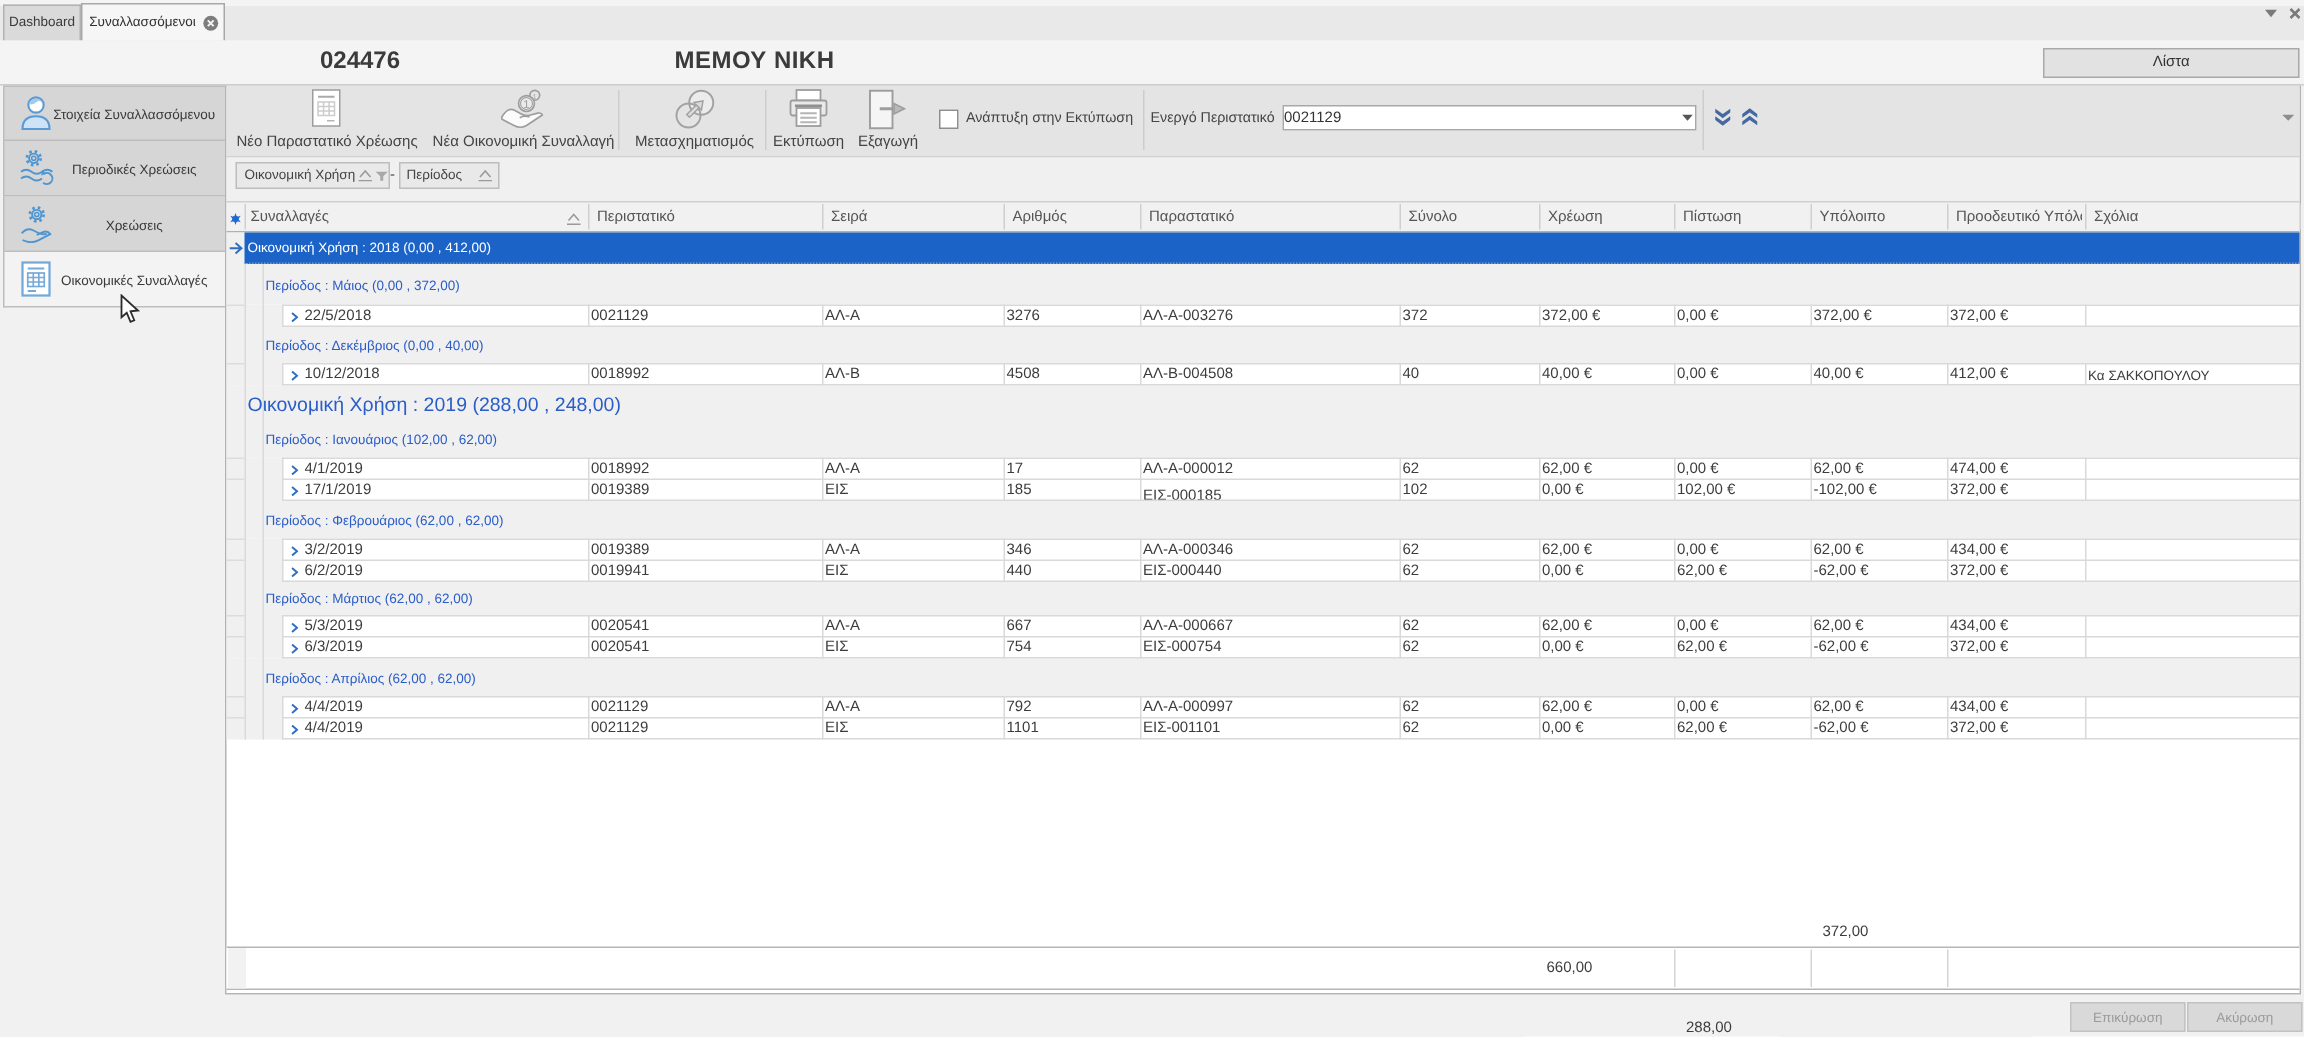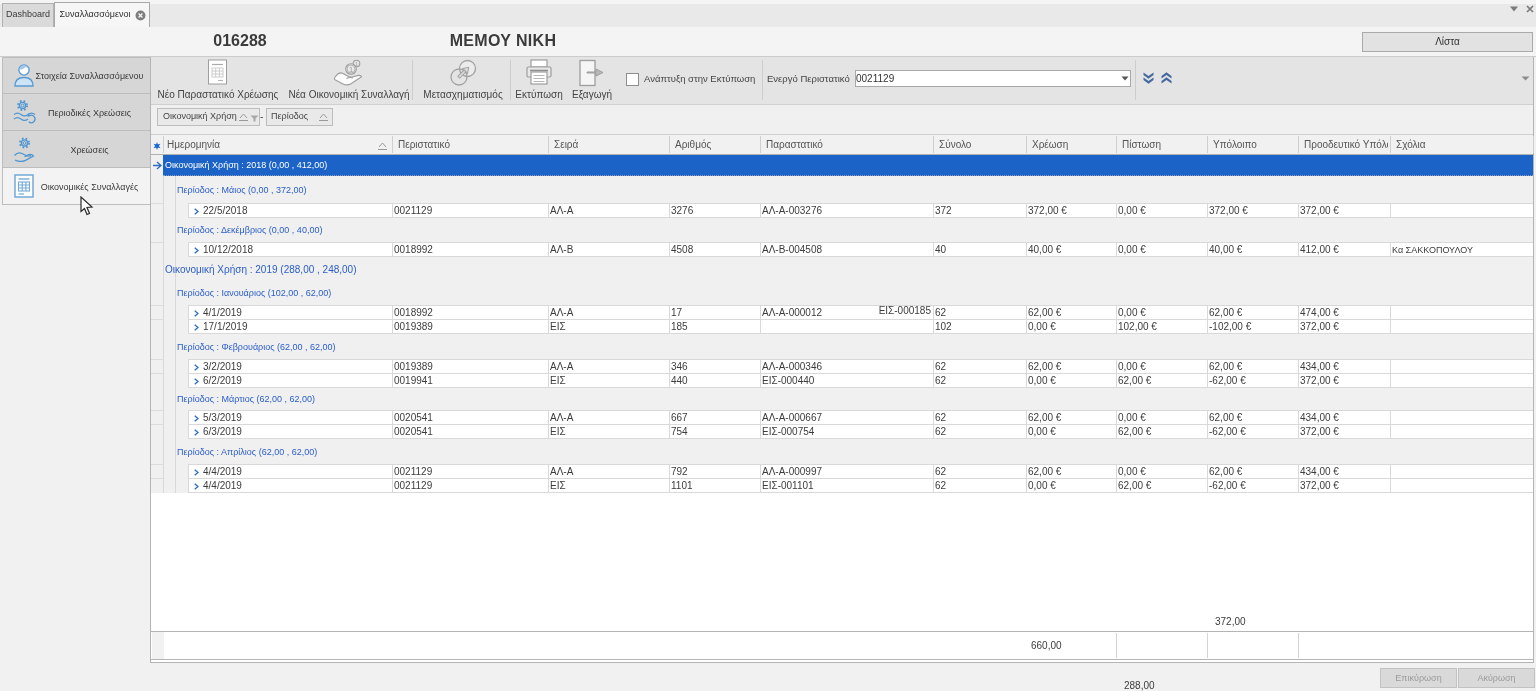--- a/index.html
+++ b/index.html
@@ -19,21 +19,21 @@
 <circle cx="6" cy="6" r="5.4" fill="#7d7d7d"></circle>
 <path d="M3.9 3.9 L8.1 8.1 M8.1 3.9 L3.9 8.1" stroke="#f3f3f3" stroke-width="1.5"></path>
   </svg>
 <svg class="abs" style="left:1510px;top:6px;" width="8" height="6" viewBox="0 0 8 6">
     <path d="M0 0.5 L8 0.5 L4 5.5 Z" fill="#7a7a7a"></path>
   </svg>
 <svg class="abs" style="left:1526px;top:5px;" width="8" height="8" viewBox="0 0 8 8">
     <path d="M1 1 L7 7 M7 1 L1 7" stroke="#7a7a7a" stroke-width="1.7"></path>
   </svg>
 <div class="abs" style="left:0;top:27px;width:1536px;height:30px;background:#f4f4f4;border-bottom:1px solid #cccccc;box-sizing:border-box;"></div>
-<div class="abs nw" style="left:110px;top:27px;width:260px;height:29px;font-size:16px;font-weight:bold;color:#3b3b3b;text-align:center;line-height:28px;">016288</div>
+<div class="abs nw" style="left:110px;top:27px;width:260px;height:29px;font-size:16px;font-weight:bold;color:#3b3b3b;text-align:center;line-height:28px;">024476</div>
 <div class="abs nw" style="left:378px;top:27px;width:250px;height:29px;font-size:16px;font-weight:bold;color:#3b3b3b;text-align:center;line-height:28px;letter-spacing:0.3px;">ΜΕΜΟΥ ΝΙΚΗ</div>
 <div class="abs" style="left:1362px;top:32px;width:171px;height:20px;background:#e2e2e2;border:1px solid #a9a9a9;box-sizing:border-box;text-align:center;line-height:18px;color:#333;font-size:10px;">Λίστα</div>
 <div class="abs" style="left:2px;top:57px;width:149px;height:37px;background:#d6d6d6;border:1px solid #bdbdbd;border-top:1px solid #bdbdbd;box-sizing:border-box;"></div>
 <div class="abs" style="left:12px;top:62px;width:26px;height:26px;"><svg width="24" height="26" viewBox="0 0 24 26">
 <path d="M3 24 q0 -8.5 9 -8.5 q9 0 9 8.5 z" fill="#cfe3f7" stroke="#5b9bd5" stroke-width="1.4"></path>
 <circle cx="12" cy="8" r="5.1" fill="#ffffff" stroke="#5b9bd5" stroke-width="1.4"></circle>
 <path d="M7.2 7.2 A5.1 5.1 0 0 1 16.9 7.5 Q14.5 3.8 12.2 6.2 Q10 8.4 7.2 7.2 Z" fill="#a5c9eb" stroke="none"></path>
 </svg></div>
 <div class="abs nw" style="left:33px;top:57px;width:113px;height:37px;display:flex;align-items:center;justify-content:center;color:#3a3a3a;font-size:9px;">Στοιχεία Συναλλασσόμενου</div>
 <div class="abs" style="left:2px;top:94px;width:149px;height:37px;background:#d6d6d6;border:1px solid #bdbdbd;border-top:0;box-sizing:border-box;"></div>
@@ -162,21 +162,21 @@
       <g stroke="#9a9a9a" stroke-width="1">
         <path d="M1 8.5 H10"></path>
         <path d="M2 6 L5.5 2 L9 6" fill="none"></path>
       </g>
     </svg></div>
 <div class="abs" style="left:151px;top:134px;width:1382px;height:21px;background:#f1f1f1;border-top:1px solid #cfcfcf;border-bottom:1px solid #b0b0b0;box-sizing:border-box;"></div>
 <svg class="abs" style="left:153px;top:141.5px;" width="8" height="8" viewBox="0 0 8 8">
     <path d="M4 0 L4.9 2.6 L7.5 1.8 L5.9 4 L7.5 6.2 L4.9 5.4 L4 8 L3.1 5.4 L0.5 6.2 L2.1 4 L0.5 1.8 L3.1 2.6 Z" fill="#1f6ad1"></path>
     <circle cx="4" cy="4" r="2.1" fill="#1f6ad1"></circle>
   </svg>
-<div class="abs nw" style="left:167px;top:134px;width:223px;height:21px;line-height:21px;color:#555;font-size:10px;overflow:hidden;">Ημερομηνία</div>
+<div class="abs nw" style="left:167px;top:134px;width:223px;height:21px;line-height:21px;color:#555;font-size:10px;overflow:hidden;">Συναλλαγές</div>
 <div class="abs nw" style="left:398px;top:134px;width:148px;height:21px;line-height:21px;color:#555;font-size:10px;overflow:hidden;">Περιστατικό</div>
 <div class="abs nw" style="left:554px;top:134px;width:113px;height:21px;line-height:21px;color:#555;font-size:10px;overflow:hidden;">Σειρά</div>
 <div class="abs nw" style="left:675px;top:134px;width:83px;height:21px;line-height:21px;color:#555;font-size:10px;overflow:hidden;">Αριθμός</div>
 <div class="abs nw" style="left:766px;top:134px;width:165px;height:21px;line-height:21px;color:#555;font-size:10px;overflow:hidden;">Παραστατικό</div>
 <div class="abs nw" style="left:939px;top:134px;width:85px;height:21px;line-height:21px;color:#555;font-size:10px;overflow:hidden;">Σύνολο</div>
 <div class="abs nw" style="left:1032px;top:134px;width:82px;height:21px;line-height:21px;color:#555;font-size:10px;overflow:hidden;">Χρέωση</div>
 <div class="abs nw" style="left:1122px;top:134px;width:83px;height:21px;line-height:21px;color:#555;font-size:10px;overflow:hidden;">Πίστωση</div>
 <div class="abs nw" style="left:1213px;top:134px;width:83px;height:21px;line-height:21px;color:#555;font-size:10px;overflow:hidden;">Υπόλοιπο</div>
 <div class="abs nw" style="left:1304px;top:134px;width:84px;height:21px;line-height:21px;color:#555;font-size:10px;overflow:hidden;">Προοδευτικό Υπόλοιπ</div>
 <div class="abs nw" style="left:1396px;top:134px;width:135px;height:21px;line-height:21px;color:#555;font-size:10px;overflow:hidden;">Σχόλια</div>
@@ -213,21 +213,21 @@
 <div class="abs" style="left:151px;top:155px;width:12px;height:21px;background:#f0f0f0;"></div>
 <div class="abs" style="left:163px;top:155px;width:1370px;height:21px;background:#1c63c7;border-bottom:1px dotted #8899bb;box-sizing:border-box;"></div>
 <div class="abs nw" style="left:165px;top:155px;height:21px;line-height:20px;color:#ffffff;font-size:9px;">Οικονομική Χρήση : 2018 (0,00 , 412,00)</div>
 <svg class="abs" style="left:153px;top:161px;" width="10" height="9" viewBox="0 0 10 9">
     <path d="M0 4.5 H7 M4 1 L8 4.5 L4 8" stroke="#2e6ec0" stroke-width="1.3" fill="none"></path>
   </svg>
 <div class="vline" style="left:163px;top:176px;width:1px;height:317px;background:#d9d9d9;"></div>
 <div class="vline" style="left:175px;top:176px;width:1px;height:317px;background:#d9d9d9;"></div>
 <div class="abs nw" style="left:177px;top:176px;height:27px;display:flex;align-items:center;color:#2a5dc8;font-size:9px;">Περίοδος : Μάιος (0,00 , 372,00)</div>
 <div class="abs nw" style="left:177px;top:218px;height:24px;display:flex;align-items:center;color:#2a5dc8;font-size:9px;">Περίοδος : Δεκέμβριος (0,00 , 40,00)</div>
-<div class="abs nw" style="left:165px;top:257px;height:24px;display:flex;align-items:center;color:#2a5dc8;font-size:10px;">Οικονομική Χρήση : 2019 (288,00 , 248,00)</div>
+<div class="abs nw" style="left:165px;top:257px;height:24px;display:flex;align-items:center;color:#2a5dc8;font-size:13px;">Οικονομική Χρήση : 2019 (288,00 , 248,00)</div>
 <div class="abs nw" style="left:177px;top:281px;height:24px;display:flex;align-items:center;color:#2a5dc8;font-size:9px;">Περίοδος : Ιανουάριος (102,00 , 62,00)</div>
 <div class="abs nw" style="left:177px;top:334px;height:25px;display:flex;align-items:center;color:#2a5dc8;font-size:9px;">Περίοδος : Φεβρουάριος (62,00 , 62,00)</div>
 <div class="abs nw" style="left:177px;top:388px;height:22px;display:flex;align-items:center;color:#2a5dc8;font-size:9px;">Περίοδος : Μάρτιος (62,00 , 62,00)</div>
 <div class="abs nw" style="left:177px;top:439px;height:25px;display:flex;align-items:center;color:#2a5dc8;font-size:9px;">Περίοδος : Απρίλιος (62,00 , 62,00)</div>
 <div class="hline" style="left:188px;top:203px;width:1345px;height:1px;background:#d9d9d9;"></div>
 <div class="abs nw" style="left:203px;top:204px;width:187px;height:14px;line-height:14px;font-size:10px;color:#3c3c3c;overflow:hidden;">22/5/2018</div>
 <div class="abs nw" style="left:394px;top:204px;width:152px;height:14px;line-height:14px;font-size:10px;color:#3c3c3c;overflow:hidden;">0021129</div>
 <div class="abs nw" style="left:550px;top:204px;width:117px;height:14px;line-height:14px;font-size:10px;color:#3c3c3c;overflow:hidden;">ΑΛ-Α</div>
 <div class="abs nw" style="left:671px;top:204px;width:87px;height:14px;line-height:14px;font-size:10px;color:#3c3c3c;overflow:hidden;">3276</div>
 <div class="abs nw" style="left:762px;top:204px;width:169px;height:14px;line-height:14px;font-size:10px;color:#3c3c3c;overflow:hidden;">ΑΛ-Α-003276</div>
@@ -304,21 +304,21 @@
 <div class="vline" style="left:1390px;top:305px;width:1px;height:15px;background:#d9d9d9;"></div>
 <svg class="abs" style="left:193.5px;top:310px;" width="5" height="7" viewBox="0 0 5 7">
     <path d="M0.7 0.7 L4 3.5 L0.7 6.3" stroke="#2e6ec0" stroke-width="1.3" fill="none"></path>
   </svg>
 <div class="hline" style="left:151px;top:305px;width:12px;height:1px;background:#dcdcdc;"></div>
 <div class="hline" style="left:188px;top:319px;width:1345px;height:1px;background:#d9d9d9;"></div>
 <div class="abs nw" style="left:203px;top:320px;width:187px;height:14px;line-height:14px;font-size:10px;color:#3c3c3c;overflow:hidden;">17/1/2019</div>
 <div class="abs nw" style="left:394px;top:320px;width:152px;height:14px;line-height:14px;font-size:10px;color:#3c3c3c;overflow:hidden;">0019389</div>
 <div class="abs nw" style="left:550px;top:320px;width:117px;height:14px;line-height:14px;font-size:10px;color:#3c3c3c;overflow:hidden;">ΕΙΣ</div>
 <div class="abs nw" style="left:671px;top:320px;width:87px;height:14px;line-height:14px;font-size:10px;color:#3c3c3c;overflow:hidden;">185</div>
-<div class="abs nw" style="left:762px;top:304px;width:169px;height:14px;line-height:14px;font-size:10px;color:#3c3c3c;overflow:hidden;text-align:right;">ΕΙΣ-000185</div>
+<div class="abs nw" style="left:762px;top:324px;width:169px;height:14px;line-height:14px;font-size:10px;color:#3c3c3c;overflow:hidden;">ΕΙΣ-000185</div>
 <div class="abs nw" style="left:935px;top:320px;width:89px;height:14px;line-height:14px;font-size:10px;color:#3c3c3c;overflow:hidden;">102</div>
 <div class="abs nw" style="left:1028px;top:320px;width:86px;height:14px;line-height:14px;font-size:10px;color:#3c3c3c;overflow:hidden;">0,00 €</div>
 <div class="abs nw" style="left:1118px;top:320px;width:87px;height:14px;line-height:14px;font-size:10px;color:#3c3c3c;overflow:hidden;">102,00 €</div>
 <div class="abs nw" style="left:1209px;top:320px;width:87px;height:14px;line-height:14px;font-size:10px;color:#3c3c3c;overflow:hidden;">-102,00 €</div>
 <div class="abs nw" style="left:1300px;top:320px;width:88px;height:14px;line-height:14px;font-size:10px;color:#3c3c3c;overflow:hidden;">372,00 €</div>
 <div class="abs nw" style="left:1392px;top:320px;width:139px;height:14px;line-height:14px;font-size:10px;color:#3c3c3c;overflow:hidden;"></div>
 <div class="vline" style="left:188px;top:319px;width:1px;height:15px;background:#d9d9d9;"></div>
 <div class="vline" style="left:392px;top:319px;width:1px;height:15px;background:#d9d9d9;"></div>
 <div class="vline" style="left:548px;top:319px;width:1px;height:15px;background:#d9d9d9;"></div>
 <div class="vline" style="left:669px;top:319px;width:1px;height:15px;background:#d9d9d9;"></div>

